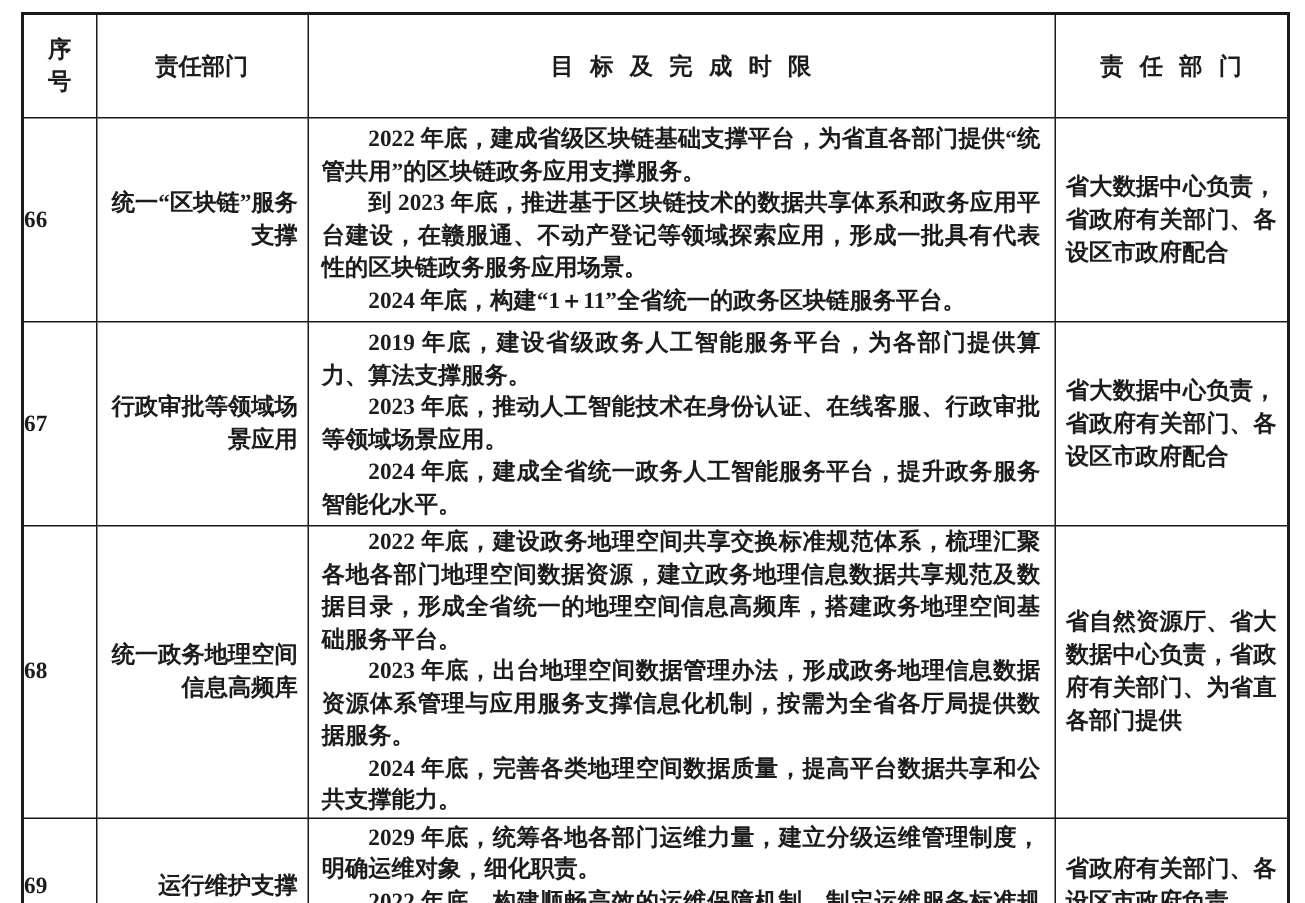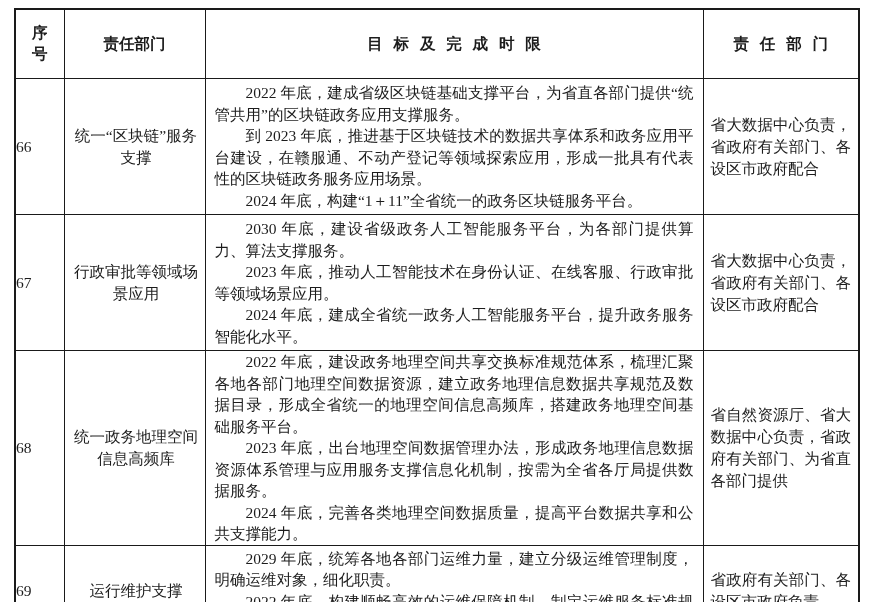--- a/index.html
+++ b/index.html
@@ -27,38 +27,39 @@
     width: 844px;
     border-collapse: collapse;
     table-layout: fixed;
     border: 2px solid #1a1a1a;
   }
   .task-table th, .task-table td {
     border: 1px solid #1a1a1a;
     font-size: 15.5px;
     vertical-align: middle;
     overflow: hidden;
+    font-weight: bold;
   }
   .task-table th {
     font-family: "Liberation Sans", "DejaVu Sans", sans-serif;
     font-weight: bold;
     text-align: center;
     height: 27px;
     padding: 13px;
   }
   th.spaced {
     letter-spacing: 0.7em;
     text-indent: 0.7em;
   }
   td.cell-num {
     text-align: left;
     padding: 0;
   }
   td.cell-task {
-    text-align: center;
+    text-align: right;
     padding: 0 6px 0 9px;
     line-height: 22px;
   }
   td.cell-goal {
     text-align: justify;
     padding: 0 9px;
     line-height: 21.5px;
   }
   td.cell-goal p {
     margin: 0;
@@ -101,21 +102,21 @@
           <p>2022 年底，建成省级区块链基础支撑平台，为省直各部门提供“统管共用”的区块链政务应用支撑服务。</p>
           <p>到 2023 年底，推进基于区块链技术的数据共享体系和政务应用平台建设，在赣服通、不动产登记等领域探索应用，形成一批具有代表性的区块链政务服务应用场景。</p>
           <p>2024 年底，构建“1＋11”全省统一的政务区块链服务平台。</p>
         </td>
         <td class="cell-dept">省大数据中心负责，省政府有关部门、各设区市政府配合</td>
       </tr>
       <tr class="row-67">
         <td class="cell-num">67</td>
         <td class="cell-task">行政审批等领域场景应用</td>
         <td class="cell-goal">
-          <p>2030 年底，建设省级政务人工智能服务平台，为各部门提供算力、算法支撑服务。</p>
+          <p>2019 年底，建设省级政务人工智能服务平台，为各部门提供算力、算法支撑服务。</p>
           <p>2023 年底，推动人工智能技术在身份认证、在线客服、行政审批等领域场景应用。</p>
           <p>2024 年底，建成全省统一政务人工智能服务平台，提升政务服务智能化水平。</p>
         </td>
         <td class="cell-dept">省大数据中心负责，省政府有关部门、各设区市政府配合</td>
       </tr>
       <tr class="row-68">
         <td class="cell-num">68</td>
         <td class="cell-task">统一政务地理空间信息高频库</td>
         <td class="cell-goal">
           <p>2022 年底，建设政务地理空间共享交换标准规范体系，梳理汇聚各地各部门地理空间数据资源，建立政务地理信息数据共享规范及数据目录，形成全省统一的地理空间信息高频库，搭建政务地理空间基础服务平台。</p>

